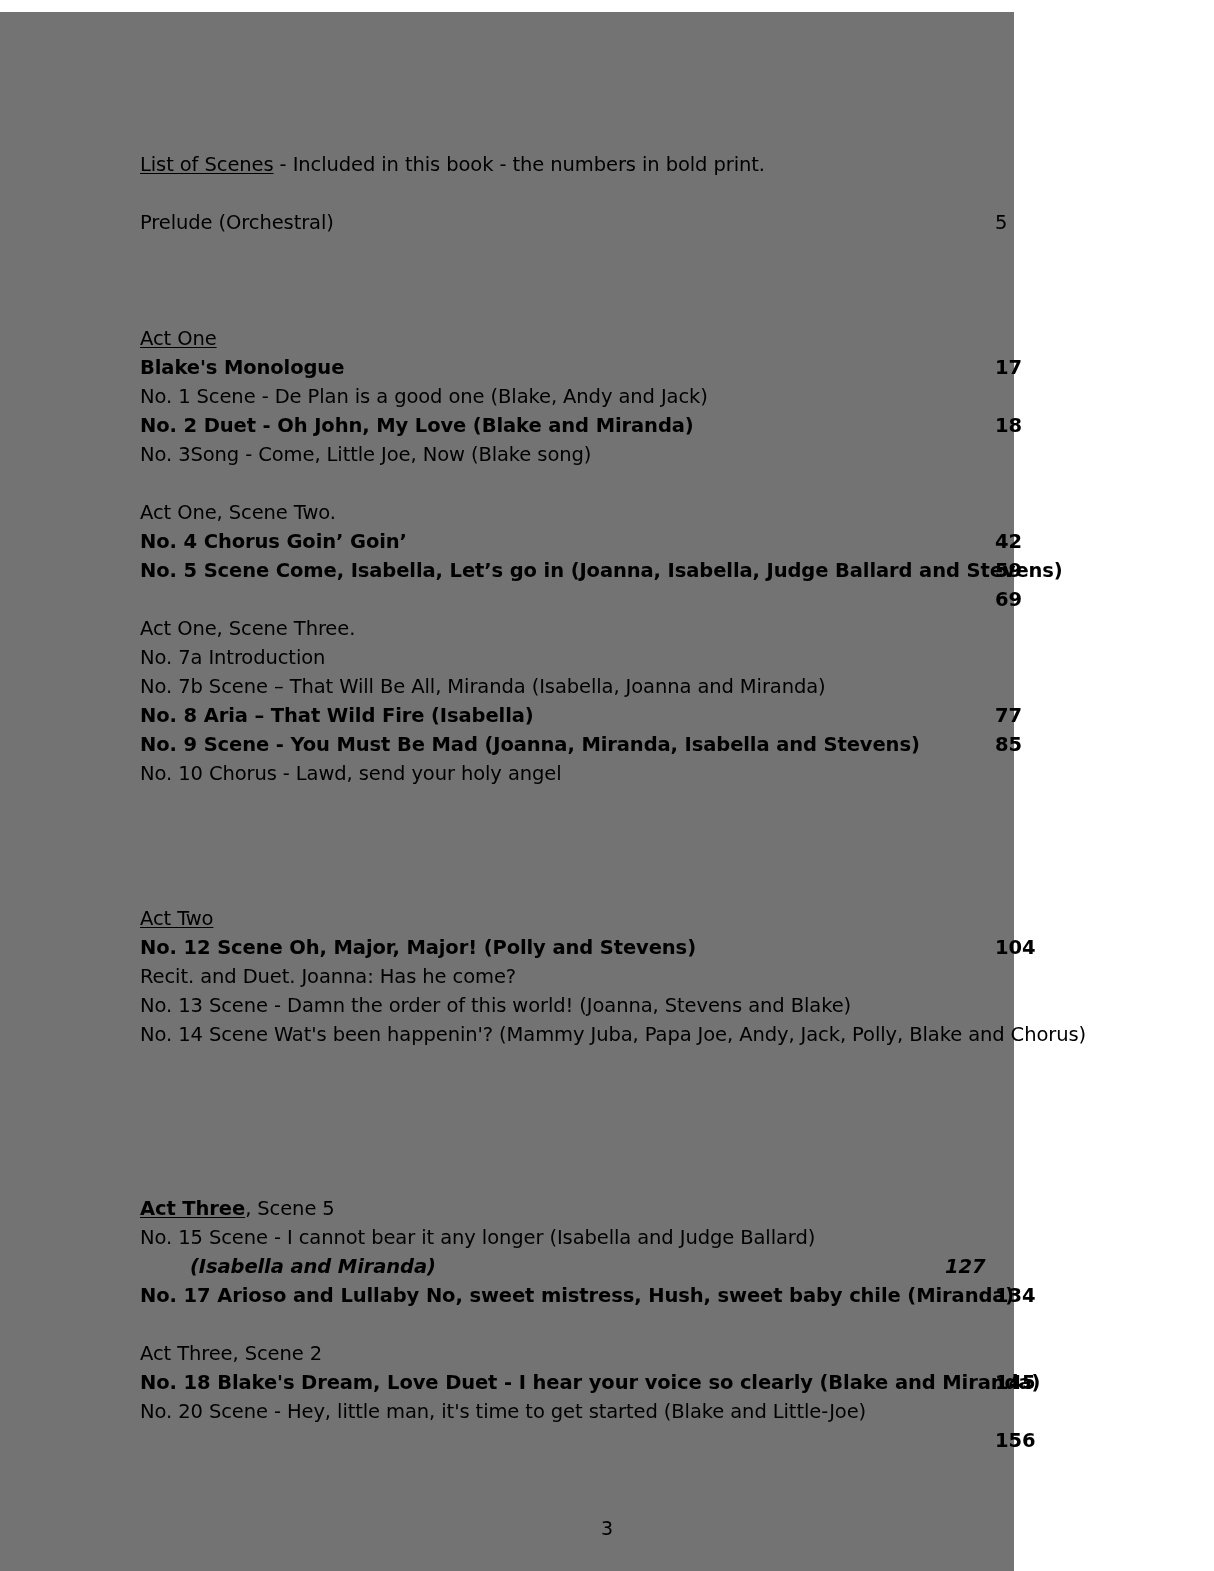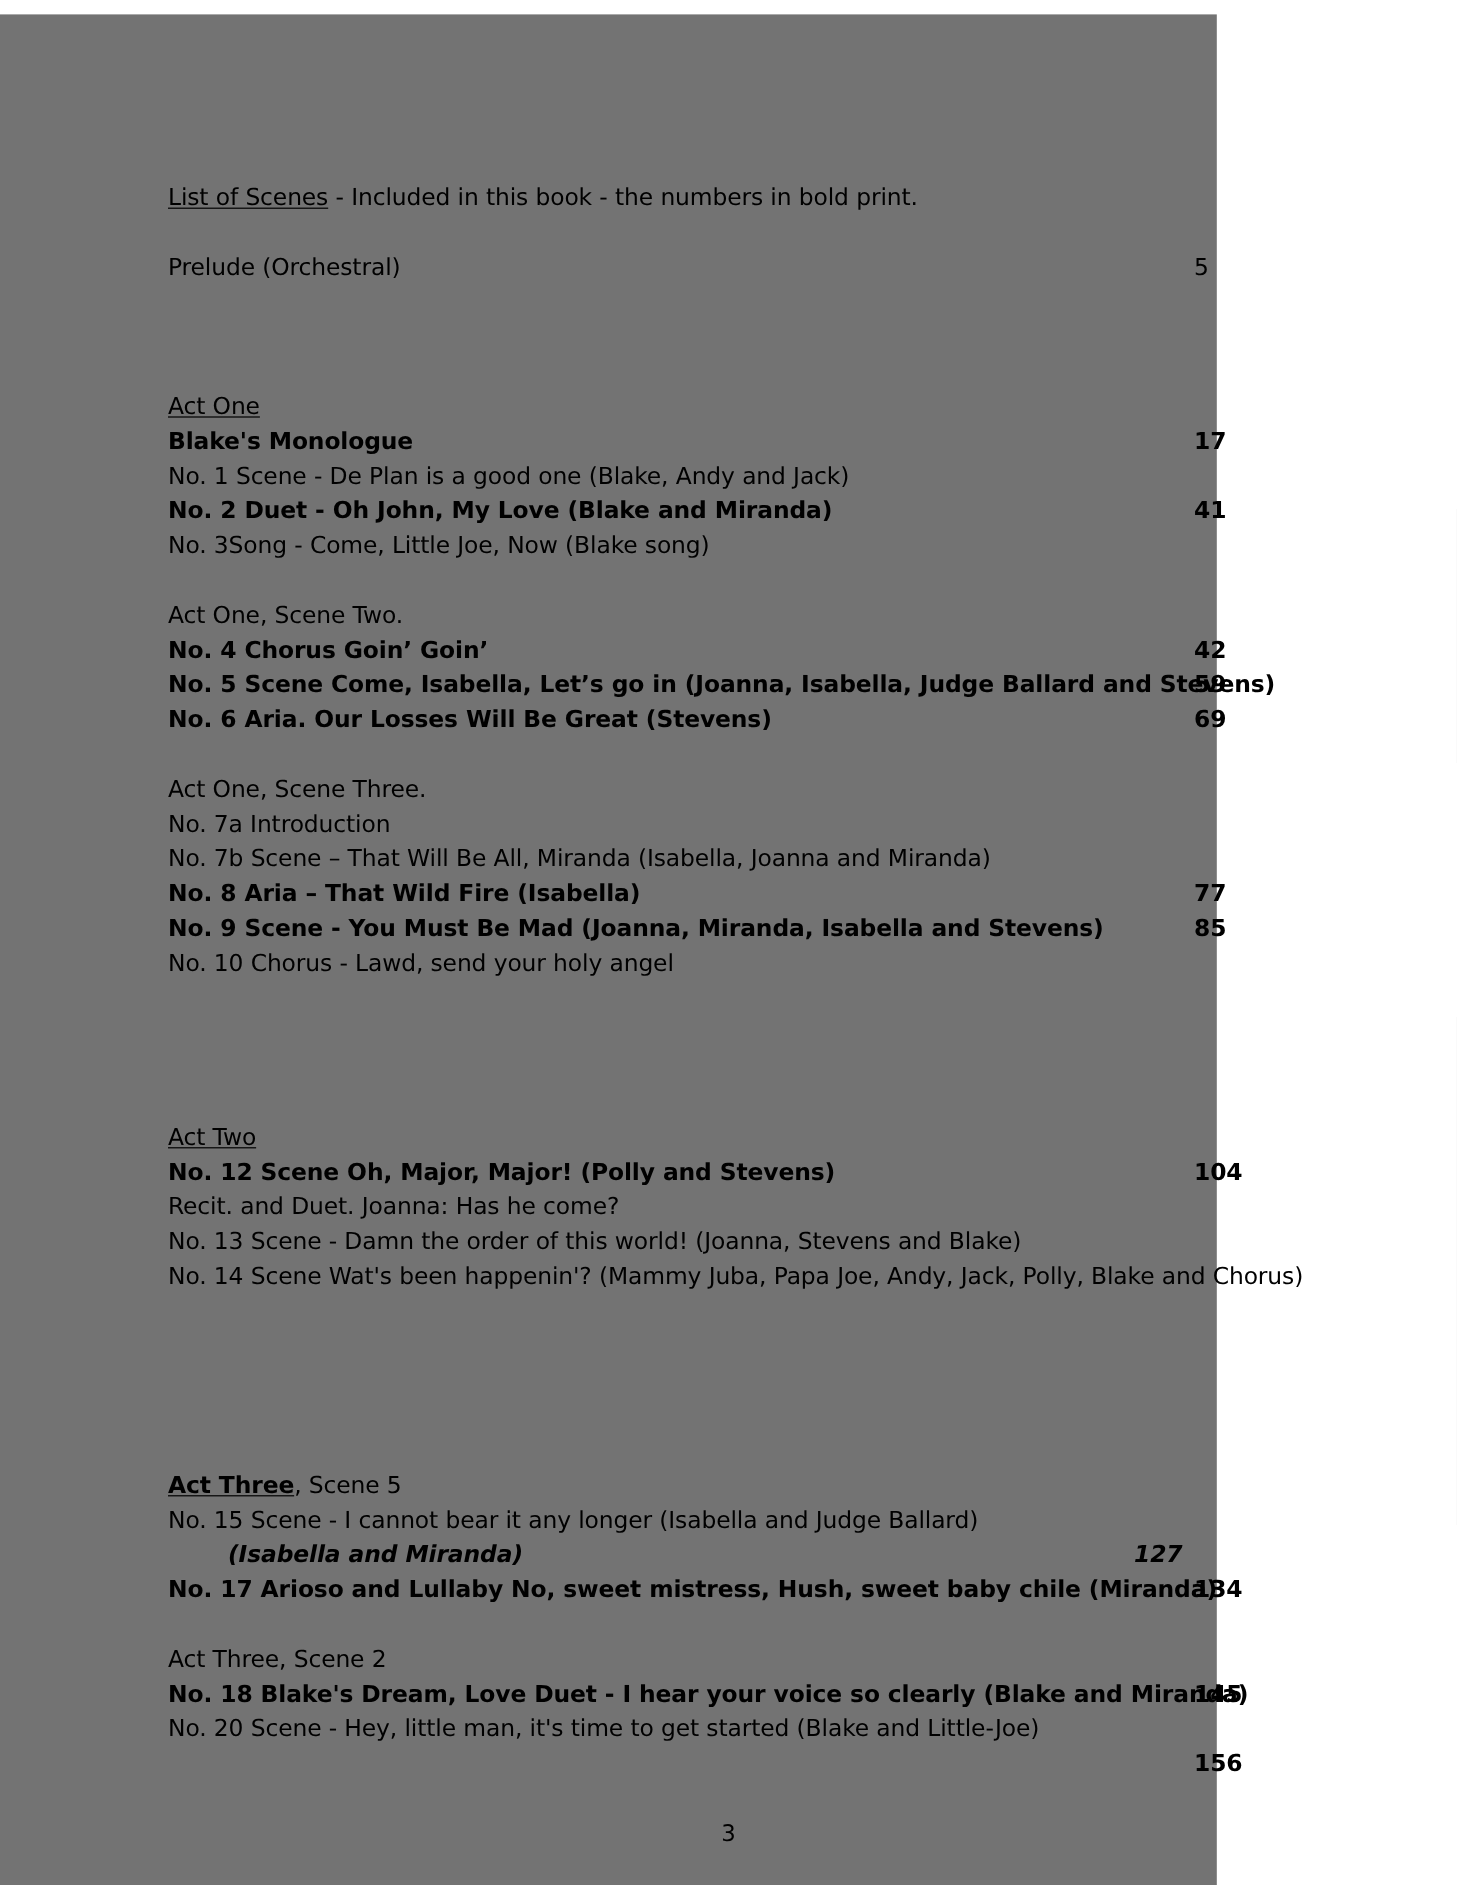--- a/index.html
+++ b/index.html
@@ -92,40 +92,39 @@
     <div class="line bold">
       <span>Blake's Monologue</span>
       <span class="pg">17</span>
     </div>
     <div class="line">
       <span>No. 1 Scene - De Plan is a good one (Blake, Andy and Jack)</span>
       <span class="pg"></span>
     </div>
     <div class="line bold">
       <span>No. 2 Duet - Oh John, My Love (Blake and Miranda)</span>
-      <span class="pg">41</span>
+      <span class="pg">18</span>
     </div>
     <div class="line">
       <span>No. 3Song - Come, Little Joe, Now (Blake song)</span>
       <span class="pg"></span>
     </div>
 
     <div class="spacer-sm"></div>
 
     <div class="line">Act One, Scene Two.</div>
     <div class="line bold">
       <span>No. 4 Chorus Goin’ Goin’</span>
       <span class="pg">42</span>
     </div>
     <div class="line bold">
       <span>No. 5 Scene Come, Isabella, Let’s go in (Joanna, Isabella, Judge Ballard and Stevens)</span>
       <span class="pg">59</span>
     </div>
     <div class="line bold">
-      <span>No. 6 Aria. Our Losses Will Be Great (Stevens)</span>
       <span class="pg">69</span>
     </div>
 
     <div class="spacer-sm"></div>
 
     <div class="line">Act One, Scene Three.</div>
     <div class="line">
       <span>No. 7a Introduction</span>
       <span class="pg"></span>
     </div>

